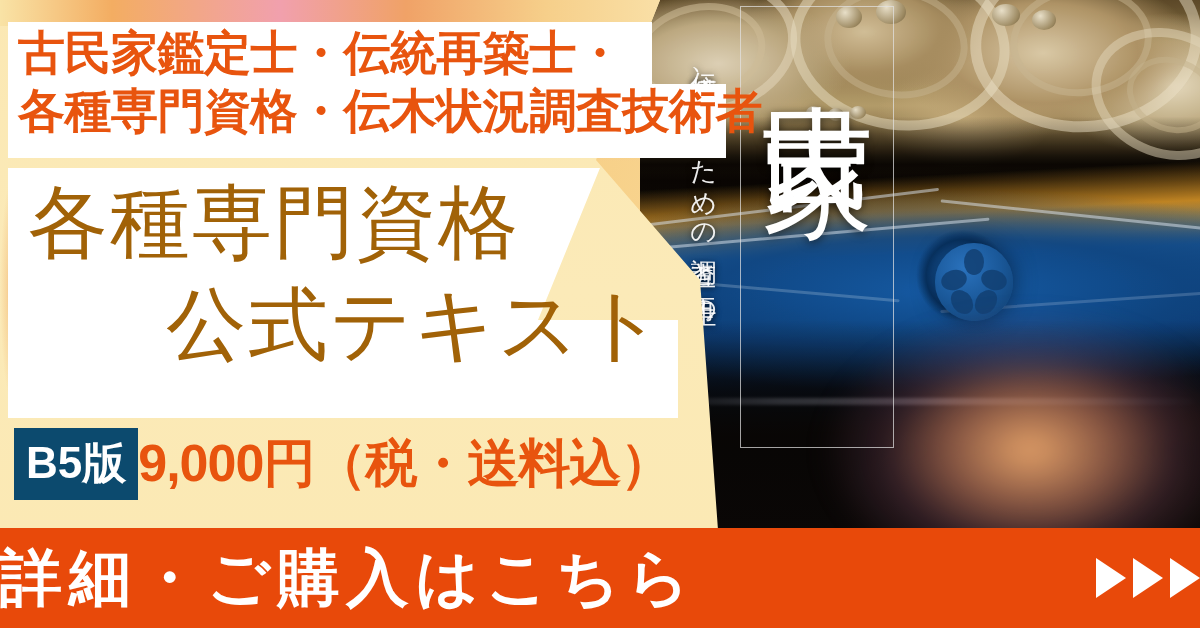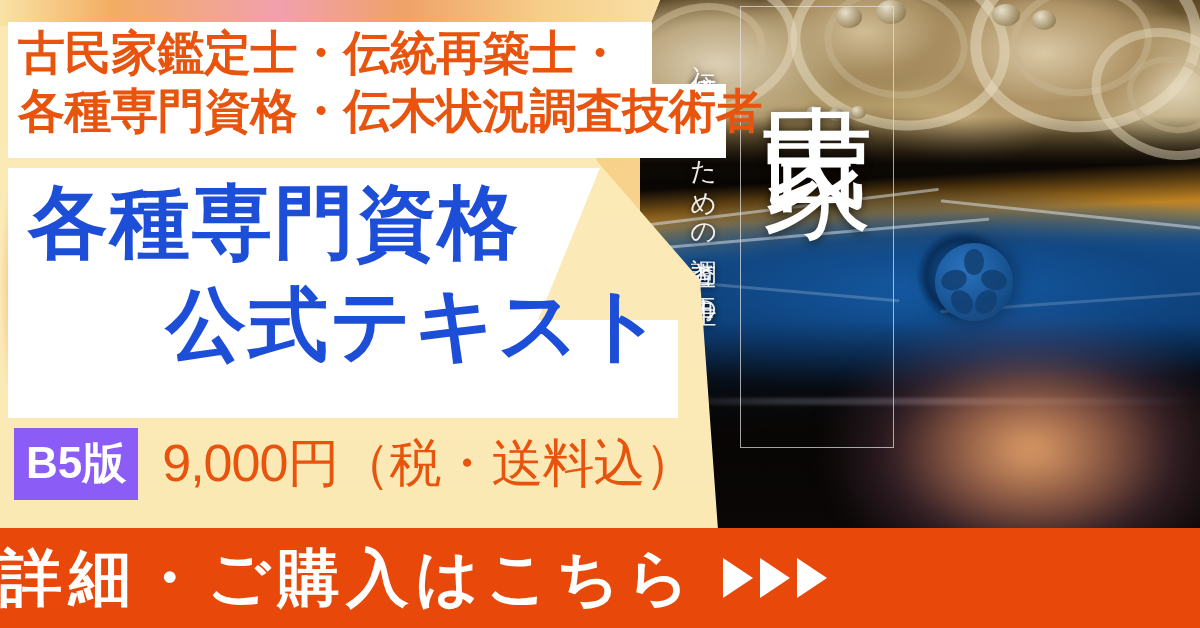--- a/index.html
+++ b/index.html
@@ -141,49 +141,49 @@
     position:absolute;left:18px;top:24px;width:700px;
     color:#e8540e;
     font-size:47px;line-height:1.22;font-weight:700;
     letter-spacing:-0.5px;
     white-space:nowrap;
   }
   .kicker div{height:58px;}
 
   .headline{
     position:absolute;left:14px;top:176px;width:660px;
-    color:#1d4ed8;font-weight:700;
+    color:#a16207;font-weight:400;
     font-size:80px;line-height:1.18;letter-spacing:2px;
     white-space:nowrap;
   }
   .headline .l1{padding-left:14px;}
   .headline .l2{padding-left:152px;margin-top:8px;}
 
   
   .price-row{
     position:absolute;left:14px;top:428px;height:72px;
     display:flex;align-items:center;
   }
   .badge{
-    background:#8b5cf6;color:#ffffff;
+    background:#0c4a6e;color:#ffffff;
     font-size:44px;font-weight:700;line-height:1;
     padding:13px 12px 15px 12px;
     letter-spacing:0px;
     white-space:nowrap;
   }
   .price{
-    color:#e8540e;font-size:52px;font-weight:400;
-    margin-left:24px;white-space:nowrap;letter-spacing:-1px;
+    color:#e8540e;font-size:52px;font-weight:700;
+    white-space:nowrap;letter-spacing:-1px;
   }
 
   
   .cta{
     position:absolute;left:0;top:528px;width:1200px;height:100px;
     background:#e8490a;
-    display:flex;align-items:center;justify-content:flex-start;
+    display:flex;align-items:center;justify-content:space-between;
   }
   .cta-text{
     color:#ffffff;font-size:62px;font-weight:700;
     letter-spacing:7px;white-space:nowrap;
   }
   .arrows{display:flex;align-items:center;gap:7px;margin-left:26px;}
   .arrow{
     width:0;height:0;
     border-top:20px solid transparent;
     border-bottom:20px solid transparent;

